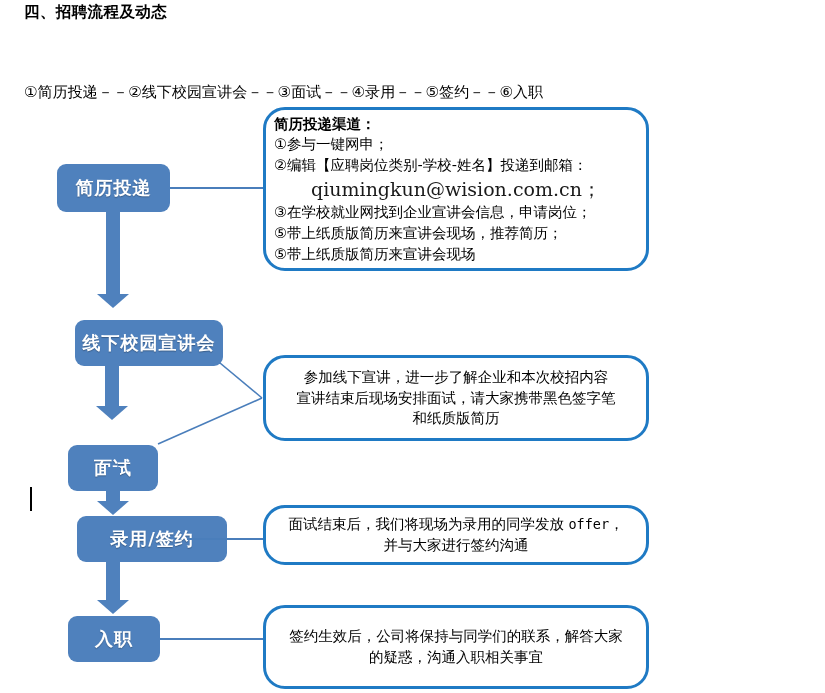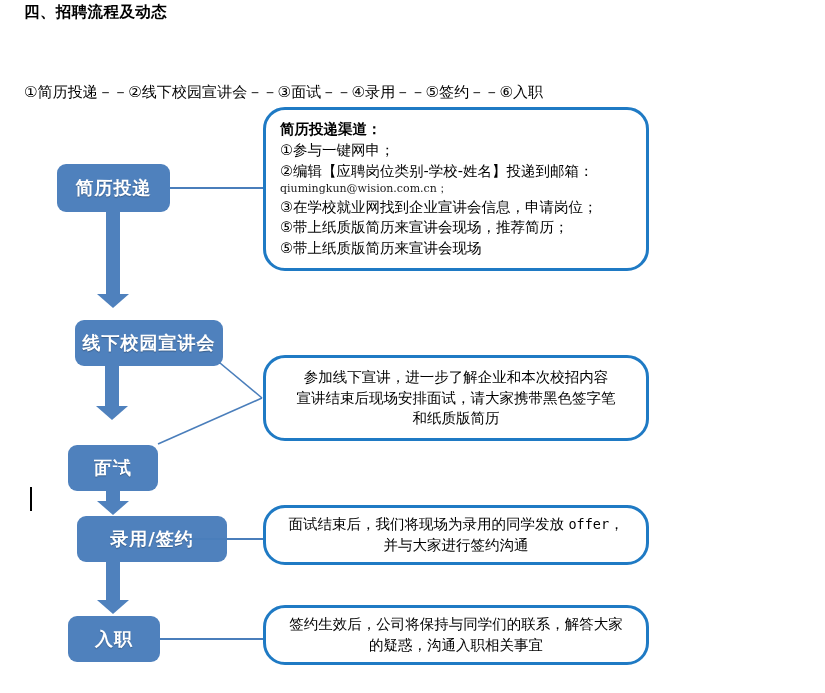--- a/index.html
+++ b/index.html
@@ -99,40 +99,41 @@
     position: absolute;
     box-sizing: border-box;
     background: #ffffff;
     border: 3px solid #1F7AC4;
     border-radius: 22px;
     display: flex;
     flex-direction: column;
     justify-content: center;
   }
   .callout .c-body {
-    padding: 0 14px;
+    padding: 0 8px;
     font-size: 14.5px;
     line-height: 1.42;
     color: #000000;
   }
   .callout.centered .c-body {
     text-align: center;
   }
   .callout .c-title {
     font-weight: bold;
     display: block;
   }
   .callout .c-line {
     display: block;
     white-space: nowrap;
   }
   .email-text {
     font-family: "DejaVu Serif", "Liberation Serif", serif;
-    font-size: 11px;
+    font-size: 19px;
     color: #1a1a1a;
+    text-align: center;
   }
   .mono-word {
     font-family: "DejaVu Sans Mono", "Liberation Mono", monospace;
     font-size: 13.5px;
   }
 
   
   .text-caret {
     position: absolute;
     width: 2px;
@@ -221,18 +222,18 @@
   </div>
 </div>
 
 <div class="callout centered" style="left:263px; top:505px; width:386px; height:60px;">
   <div class="c-body">
     <span class="c-line">面试结束后，我们将现场为录用的同学发放 <span class="mono-word">offer</span>，</span>
     <span class="c-line">并与大家进行签约沟通</span>
   </div>
 </div>
 
-<div class="callout centered" style="left:263px; top:605px; width:386px; height:60px;">
+<div class="callout centered" style="left:263px; top:605px; width:386px; height:84px;">
   <div class="c-body">
     <span class="c-line">签约生效后，公司将保持与同学们的联系，解答大家</span>
     <span class="c-line">的疑惑，沟通入职相关事宜</span>
   </div>
 </div>
 
 </body></html>

